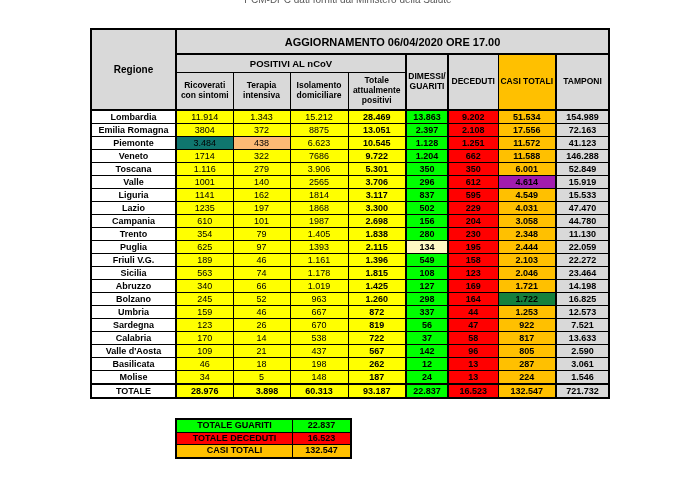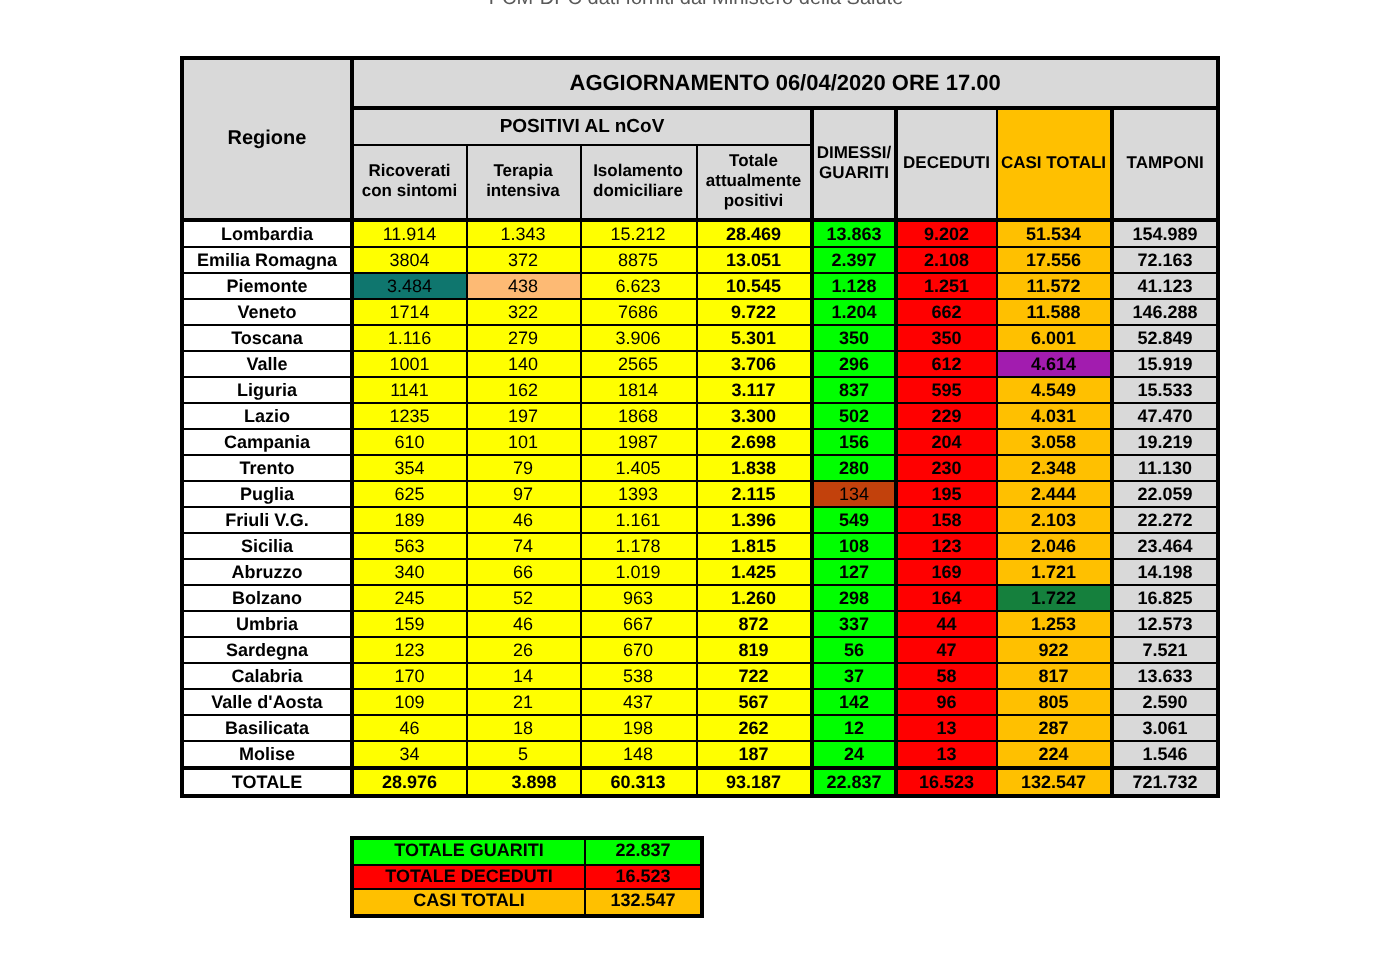--- a/index.html
+++ b/index.html
@@ -159,40 +159,40 @@
       </tr>
       <tr>
         <td class="region">Campania</td>
         <td style="background: rgb(255, 255, 0);">610</td>
         <td style="background: rgb(255, 255, 0);">101</td>
         <td style="background: rgb(255, 255, 0);">1987</td>
         <td style="background: rgb(255, 255, 0); font-weight: bold;">2.698</td>
         <td class="bl2" style="background: rgb(0, 255, 0); font-weight: bold;">156</td>
         <td class="bl2" style="background: rgb(255, 0, 0); font-weight: bold;">204</td>
         <td style="background: rgb(255, 192, 0); font-weight: bold;">3.058</td>
-        <td class="bl2" style="background: rgb(217, 217, 217); font-weight: bold;">19.219</td>
+        <td class="bl2" style="background: rgb(217, 217, 217); font-weight: bold;">44.780</td>
       </tr>
       <tr>
         <td class="region">Trento</td>
         <td style="background: rgb(255, 255, 0);">354</td>
         <td style="background: rgb(255, 255, 0);">79</td>
         <td style="background: rgb(255, 255, 0); text-align: center;">1.405</td>
         <td style="background: rgb(255, 255, 0); font-weight: bold;">1.838</td>
         <td class="bl2" style="background: rgb(0, 255, 0); font-weight: bold;">280</td>
         <td class="bl2" style="background: rgb(255, 0, 0); font-weight: bold;">230</td>
         <td style="background: rgb(255, 192, 0); font-weight: bold;">2.348</td>
         <td class="bl2" style="background: rgb(217, 217, 217); font-weight: bold;">11.130</td>
       </tr>
       <tr>
         <td class="region">Puglia</td>
         <td style="background: rgb(255, 255, 0);">625</td>
         <td style="background: rgb(255, 255, 0);">97</td>
         <td style="background: rgb(255, 255, 0);">1393</td>
         <td style="background: rgb(255, 255, 0); font-weight: bold;">2.115</td>
-        <td class="bl2" style="background: #c2410c; font-weight: normal;">134</td>
+        <td class="bl2" style="background: #fef9c3; font-weight: bold;">134</td>
         <td class="bl2" style="background: rgb(255, 0, 0); font-weight: bold;">195</td>
         <td style="background: rgb(255, 192, 0); font-weight: bold;">2.444</td>
         <td class="bl2" style="background: rgb(217, 217, 217); font-weight: bold;">22.059</td>
       </tr>
       <tr>
         <td class="region">Friuli V.G.</td>
         <td style="background: rgb(255, 255, 0);">189</td>
         <td style="background: rgb(255, 255, 0);">46</td>
         <td style="background: rgb(255, 255, 0);">1.161</td>
         <td style="background: rgb(255, 255, 0); font-weight: bold;">1.396</td>

